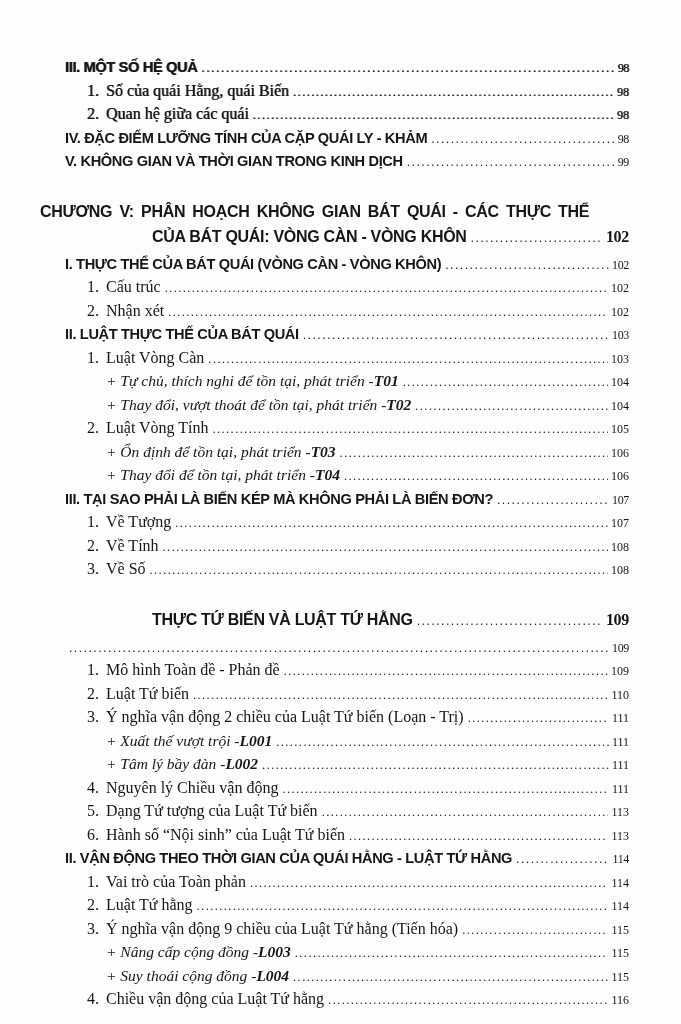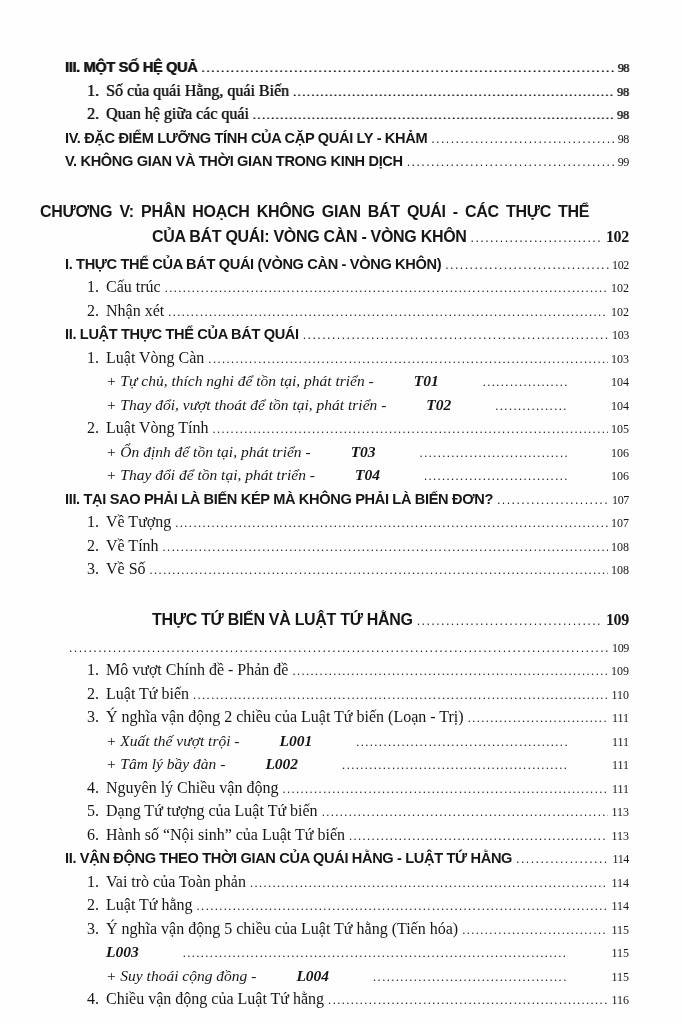--- a/index.html
+++ b/index.html
@@ -57,21 +57,20 @@
   .lv2 {
     padding-left: 47px;
     font-size: 16px;
   }
   .lv2 .num { margin-right: 7px; }
   
   .lv3 {
     padding-left: 66px;
     font-size: 15.5px;
     font-style: italic;
-    gap: 40px;
   }
   .lv3 .code { font-weight: 700; }
   
   .chapter { margin-top: 25px; margin-bottom: 2px; }
   .ch-line1 {
     font-family: "Liberation Sans", sans-serif;
     font-weight: 700;
     font-size: 16px;
     letter-spacing: -0.3px;
     word-spacing: 3px;
@@ -245,21 +244,21 @@
           <span class="leader"></span>
           <span class="pagenum">109</span>
         </div>
       </div>
       <div class="row lv1">
         <span class="leader"></span>
         <span class="pagenum">109</span>
       </div>
       <div class="row lv2">
         <span class="num">1.</span>
-        <span class="label">Mô vượt Chính đề - Phản đề</span>
+        <span class="label">Mô hình Toàn đề - Phản đề</span>
         <span class="leader"></span>
         <span class="pagenum">109</span>
       </div>
       <div class="row lv2">
         <span class="num">2.</span>
         <span class="label">Luật Tứ biến</span>
         <span class="leader"></span>
         <span class="pagenum">110</span>
       </div>
       <div class="row lv2">
@@ -310,25 +309,26 @@
         <span class="pagenum">114</span>
       </div>
       <div class="row lv2">
         <span class="num">2.</span>
         <span class="label">Luật Tứ hằng</span>
         <span class="leader"></span>
         <span class="pagenum">114</span>
       </div>
       <div class="row lv2">
         <span class="num">3.</span>
-        <span class="label">Ý nghĩa vận động 5 chiều của Luật Tứ hằng (Tiến hóa)</span>
+        <span class="label">Ý nghĩa vận động 9 chiều của Luật Tứ hằng (Tiến hóa)</span>
         <span class="leader"></span>
         <span class="pagenum">115</span>
       </div>
       <div class="row lv3">
+        <span class="label">+ Nâng cấp cộng đồng - </span>
         <span class="code">L003</span>
         <span class="leader"></span>
         <span class="pagenum">115</span>
       </div>
       <div class="row lv3">
         <span class="label">+ Suy thoái cộng đồng - </span>
         <span class="code">L004</span>
         <span class="leader"></span>
         <span class="pagenum">115</span>
       </div>

